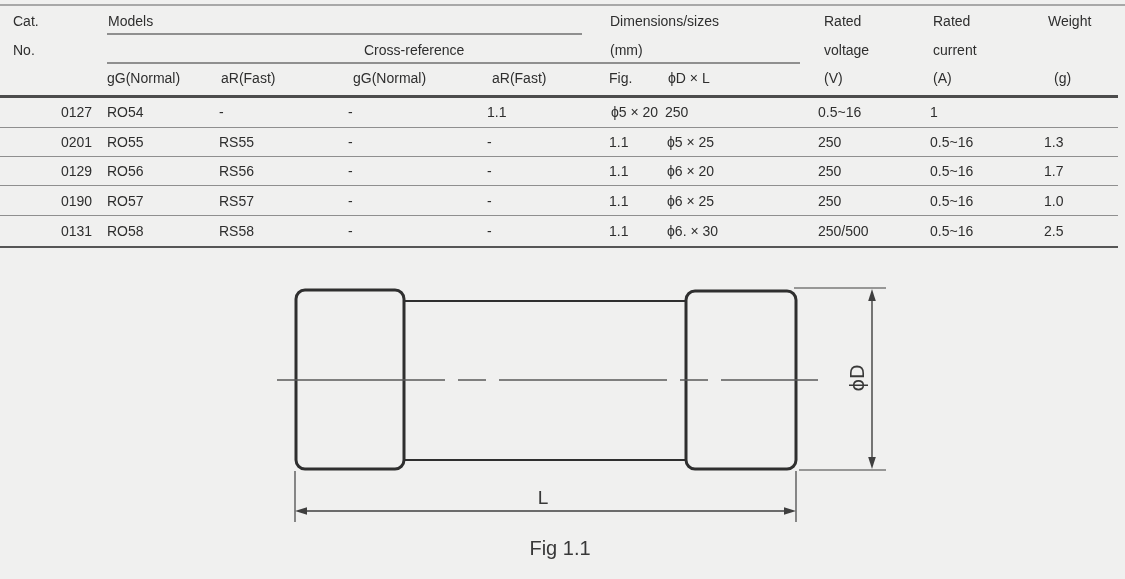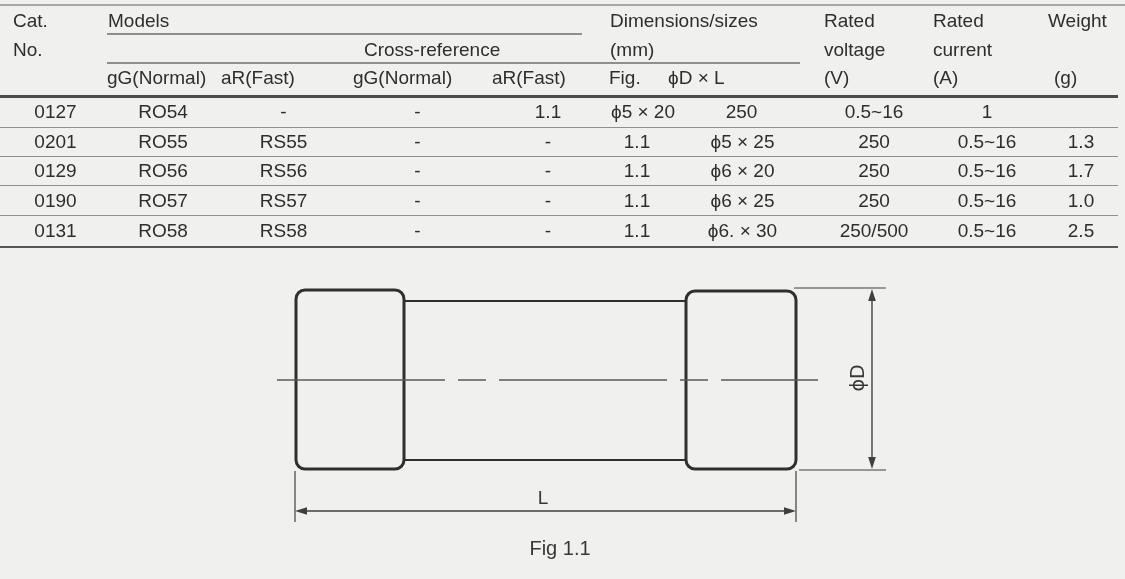--- a/index.html
+++ b/index.html
@@ -6,21 +6,21 @@
   body{
     width:1125px;height:579px;overflow:hidden;
     background:#f0f0ef;
     font-family:"Liberation Sans","DejaVu Sans",sans-serif;
     color:#2e2e2e;
     position:relative;
   }
   .page{position:absolute;left:0;top:0;width:1125px;height:579px;}
 
   
-  .tbl{position:absolute;left:0;top:0;width:1125px;height:250px;font-size:19px;text-align:center;}
+  .tbl{position:absolute;left:0;top:0;width:1125px;height:250px;font-size:14px;}
   .rule{position:absolute;background:#8f8f8f;height:1.5px;}
   .rule-top{left:0;top:4px;width:1125px;height:2px;background:#a8a8a8;}
   .rule-models{left:107px;top:33px;width:475px;}
   .rule-crossref{left:107px;top:62px;width:693px;}
   .rule-header-bottom{left:0;top:95px;width:1118px;height:2.5px;background:#4c4c4c;}
 
   .hlabel{position:absolute;line-height:20px;white-space:nowrap;}
 
   .rows{position:absolute;left:0;top:97.5px;width:1118px;}
   .trow{
@@ -30,21 +30,21 @@
     border-bottom:1.5px solid #8f8f8f;
     box-sizing:border-box;
     white-space:nowrap;
   }
   .trow:nth-child(1){height:30.5px;}
   .trow:nth-child(2){height:29px;}
   .trow:nth-child(3){height:29px;}
   .trow:nth-child(4){height:30px;}
   .trow:nth-child(5){height:31.5px;border-bottom:2.5px solid #565656;}
   .trow span{display:block;}
-  .trow .c-cat{padding-left:4px;}
+  .trow .c-cat{padding-left:13px;margin-left:48px;}
   .trow .c-dxl{padding-left:2px;}
 
   
   .figure{position:absolute;left:250px;top:260px;width:660px;height:310px;}
   svg text{fill:#383838;}
 </style>
 </head>
 <body>
 
 <div class="page">

